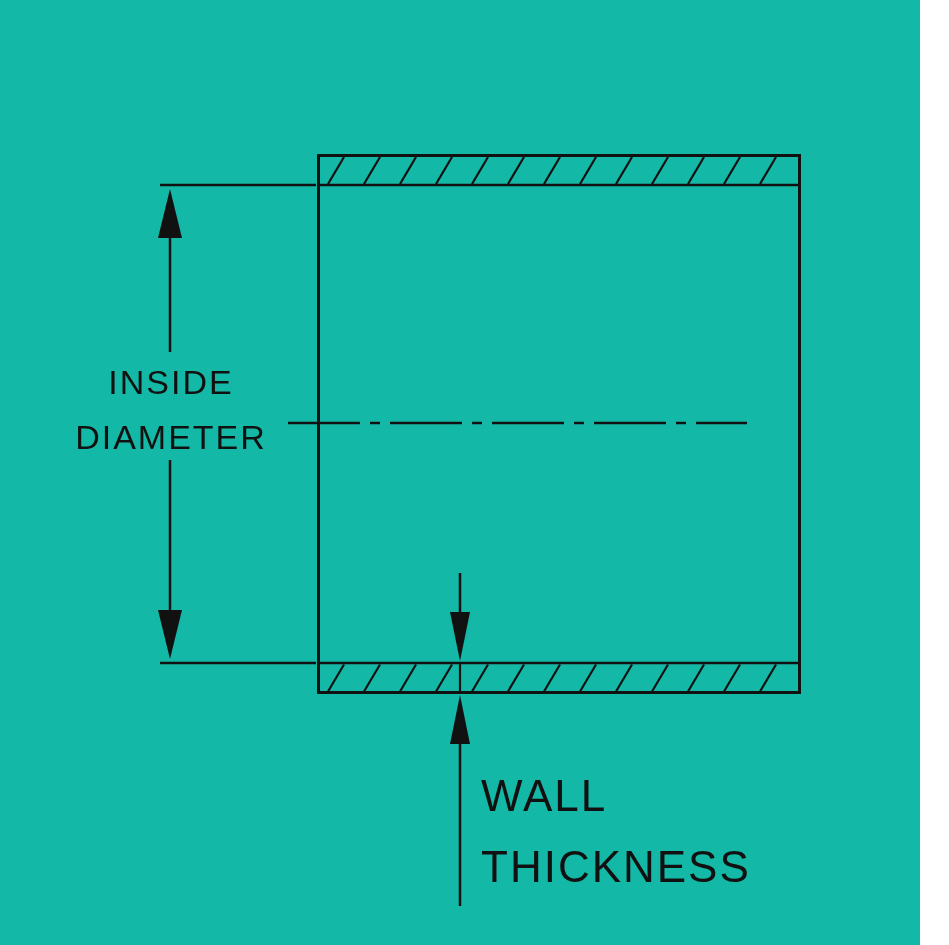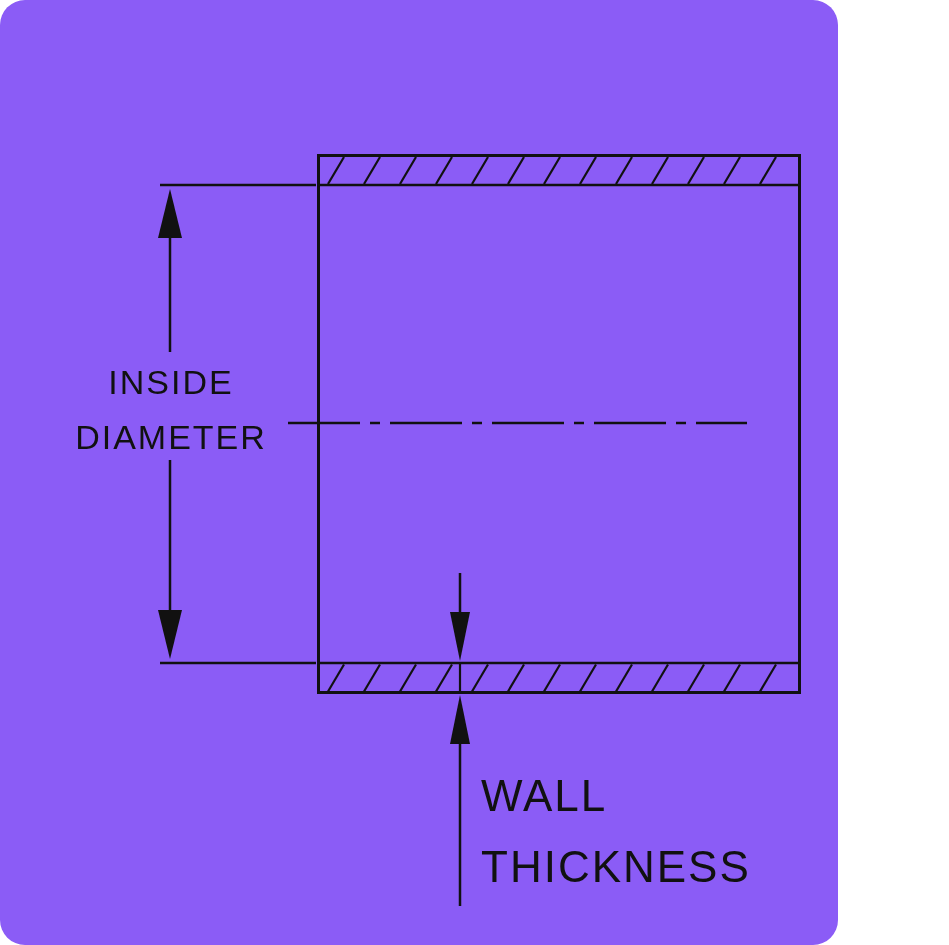--- a/index.html
+++ b/index.html
@@ -6,24 +6,23 @@
     margin: 0;
     padding: 0;
     width: 949px;
     height: 945px;
     background: #ffffff;
     font-family: "Liberation Sans", sans-serif;
     overflow: hidden;
   }
   #stage {
     position: relative;
-    width: 838px;
+    width: 920px;
     height: 945px;
-    background: #8b5cf6;
-    border-radius: 25px;
+    background: #14b8a6;
   }
   svg { display: block; }
   .ink {
     stroke: #111111;
     fill: none;
   }
   .ink-fill {
     fill: #111111;
     stroke: none;
   }

